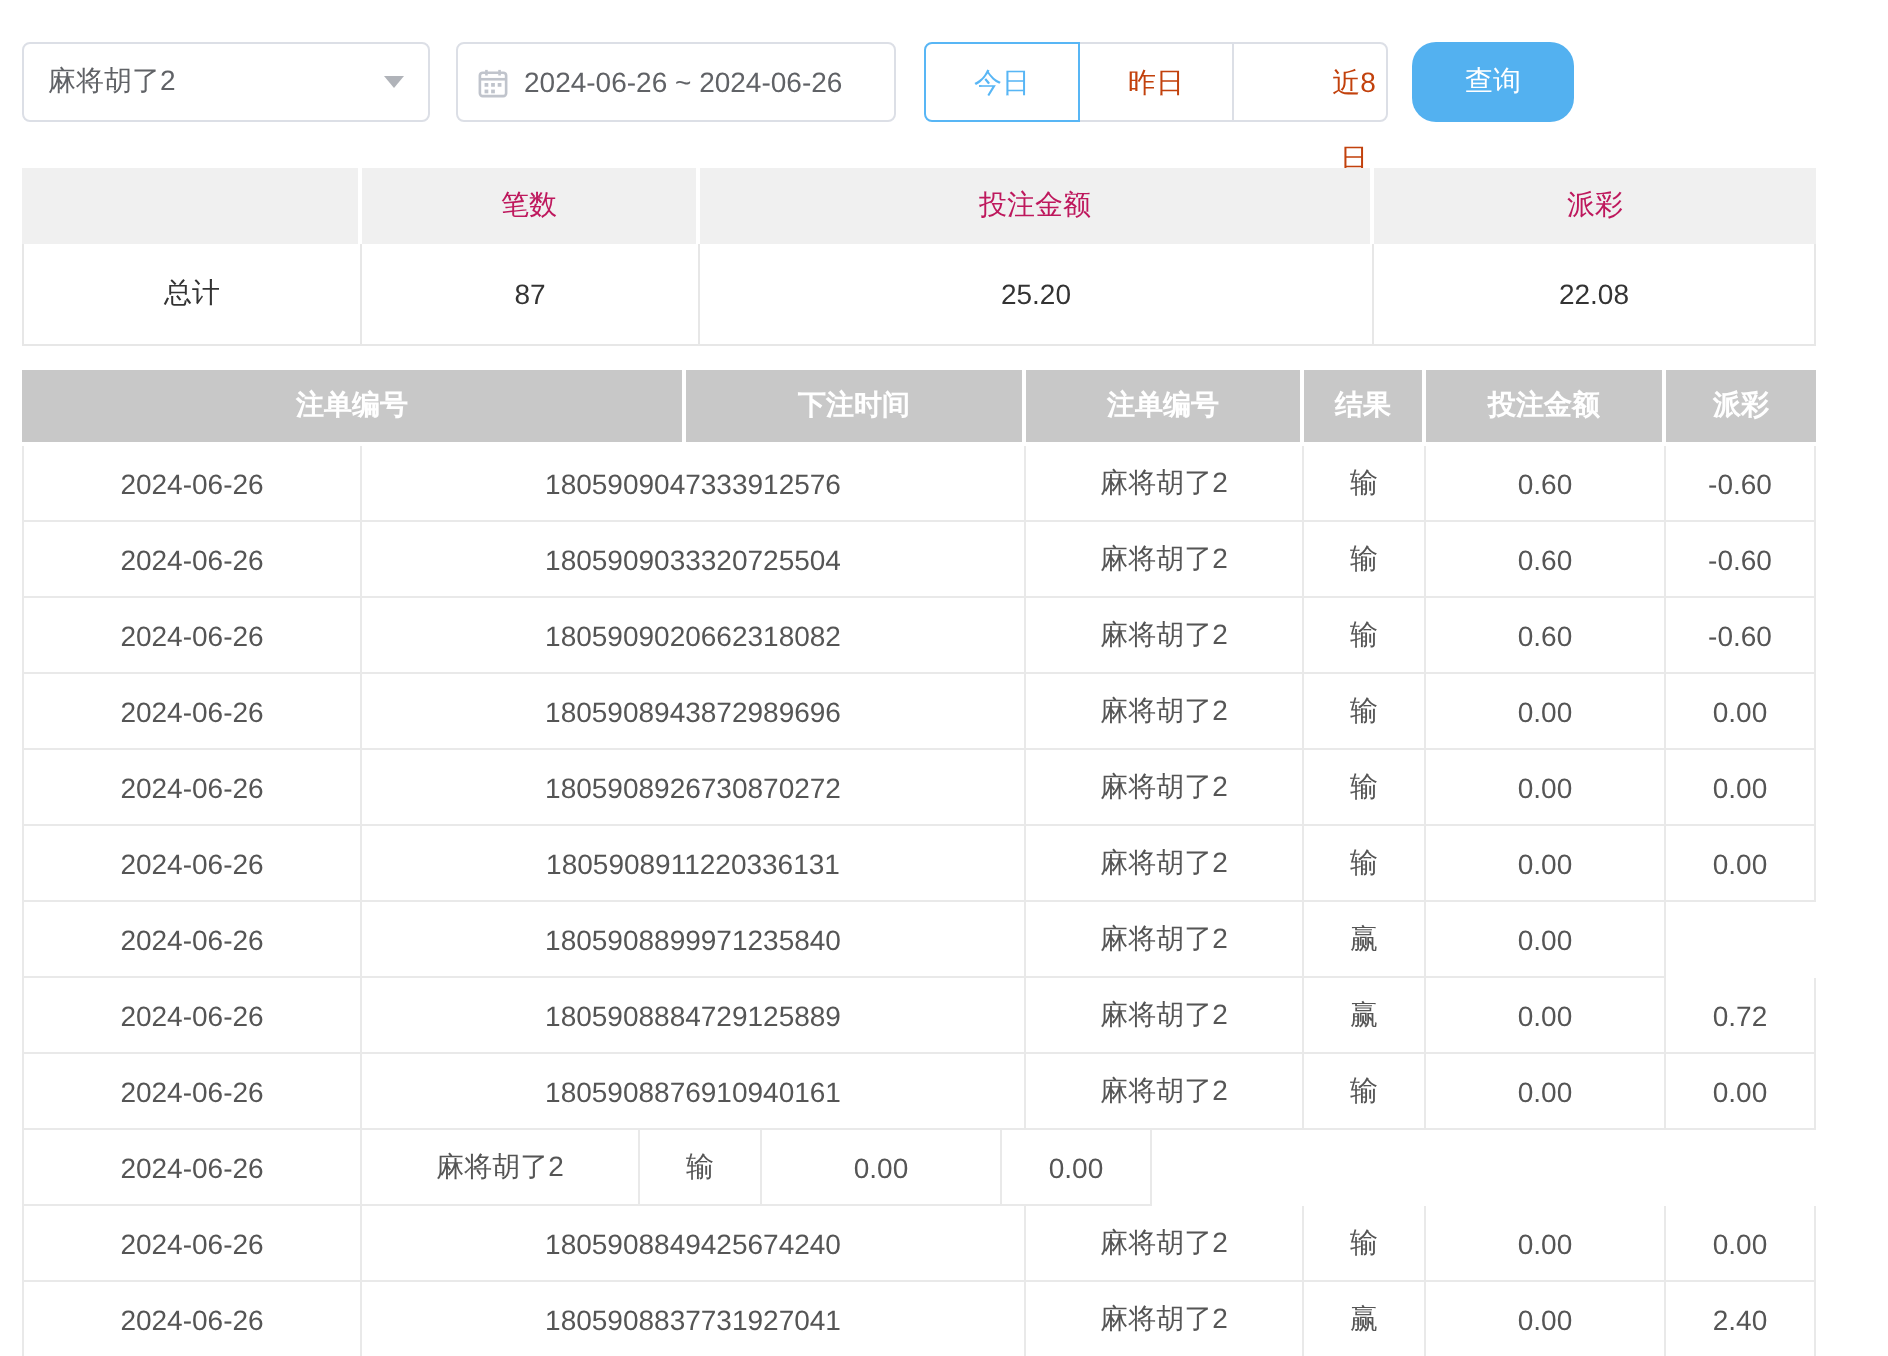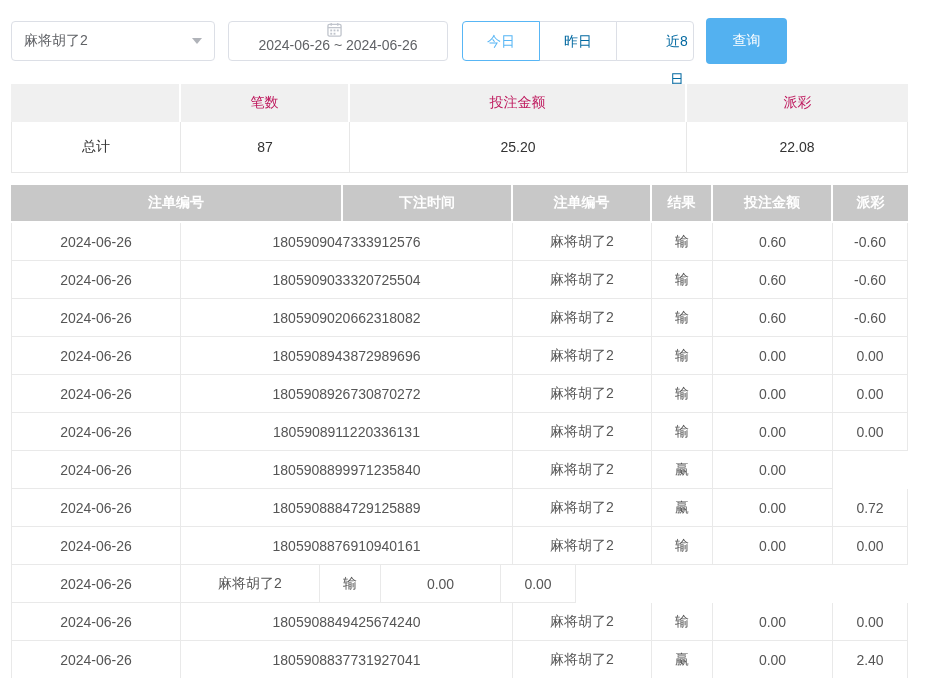--- a/index.html
+++ b/index.html
@@ -8,30 +8,30 @@
   .page { padding:21px 0 0 11px; width:944px; height:678px; overflow:hidden; }
 
   
   .filter-bar { display:flex; align-items:center; height:40px; margin-bottom:23px; }
   .select-box { width:204px; height:40px; border:1px solid #dcdfe6; border-radius:4px;
     display:flex; align-items:center; padding:0 12px; color:#606266; cursor:pointer; }
   .select-box .sel-text { flex:1; }
   .caret { width:0; height:0; border-left:5px solid transparent; border-right:5px solid transparent;
     border-top:6px solid #b0b3b9; margin-left:6px; }
   .date-box { width:220px; height:40px; border:1px solid #dcdfe6; border-radius:4px;
-    display:flex; align-items:center; padding:0 10px; margin-left:13px; color:#606266; cursor:pointer;flex-direction:column; }
+    display:flex; align-items:center; padding:0 10px; margin-left:13px; color:#606266; cursor:pointer; }
   .cal-icon { width:15px; height:15px; margin-right:8px; flex:none; }
   .btn-group { display:flex; margin-left:14px; }
   .btn-group .qbtn { width:78px; height:40px; background:#fff; border:1px solid #dcdfe6;
-    color:#0369a1; text-align:center; line-height:38px; cursor:pointer; margin-left:-1px; }
+    color:#c2410c; text-align:center; line-height:38px; cursor:pointer; margin-left:-1px; }
   .btn-group .qbtn:first-child { border-radius:4px 0 0 4px; margin-left:0; }
   .btn-group .qbtn:last-child { border-radius:0 4px 4px 0;padding-left:44px; }
   .btn-group .qbtn.active { color:#58b6f5; border-color:#58b6f5; position:relative; z-index:2; }
-  .search-btn { width:81px; height:46px; margin-left:12px; background:#53b1f0; border:none;
-    border-radius:4px; color:#fff; font-size:14px; cursor:pointer; }
+  .search-btn { width:81px; height:40px; margin-left:12px; background:#53b1f0; border:none;
+    border-radius:12px; color:#fff; font-size:14px; cursor:pointer; }
 
   
   .tbl { width:897px; }
   .row { display:flex; }
   .cell { display:flex; align-items:center; justify-content:center; text-align:center; overflow:hidden; }
 
   
   .sum-head .cell { height:38px; background:#f0f0f0; color:#be185d; border-right:2px solid #fff; }
   .sum-head .cell:last-child { border-right:none; }
   .sum-body .cell { height:51px; background:#fff; color:#333;

